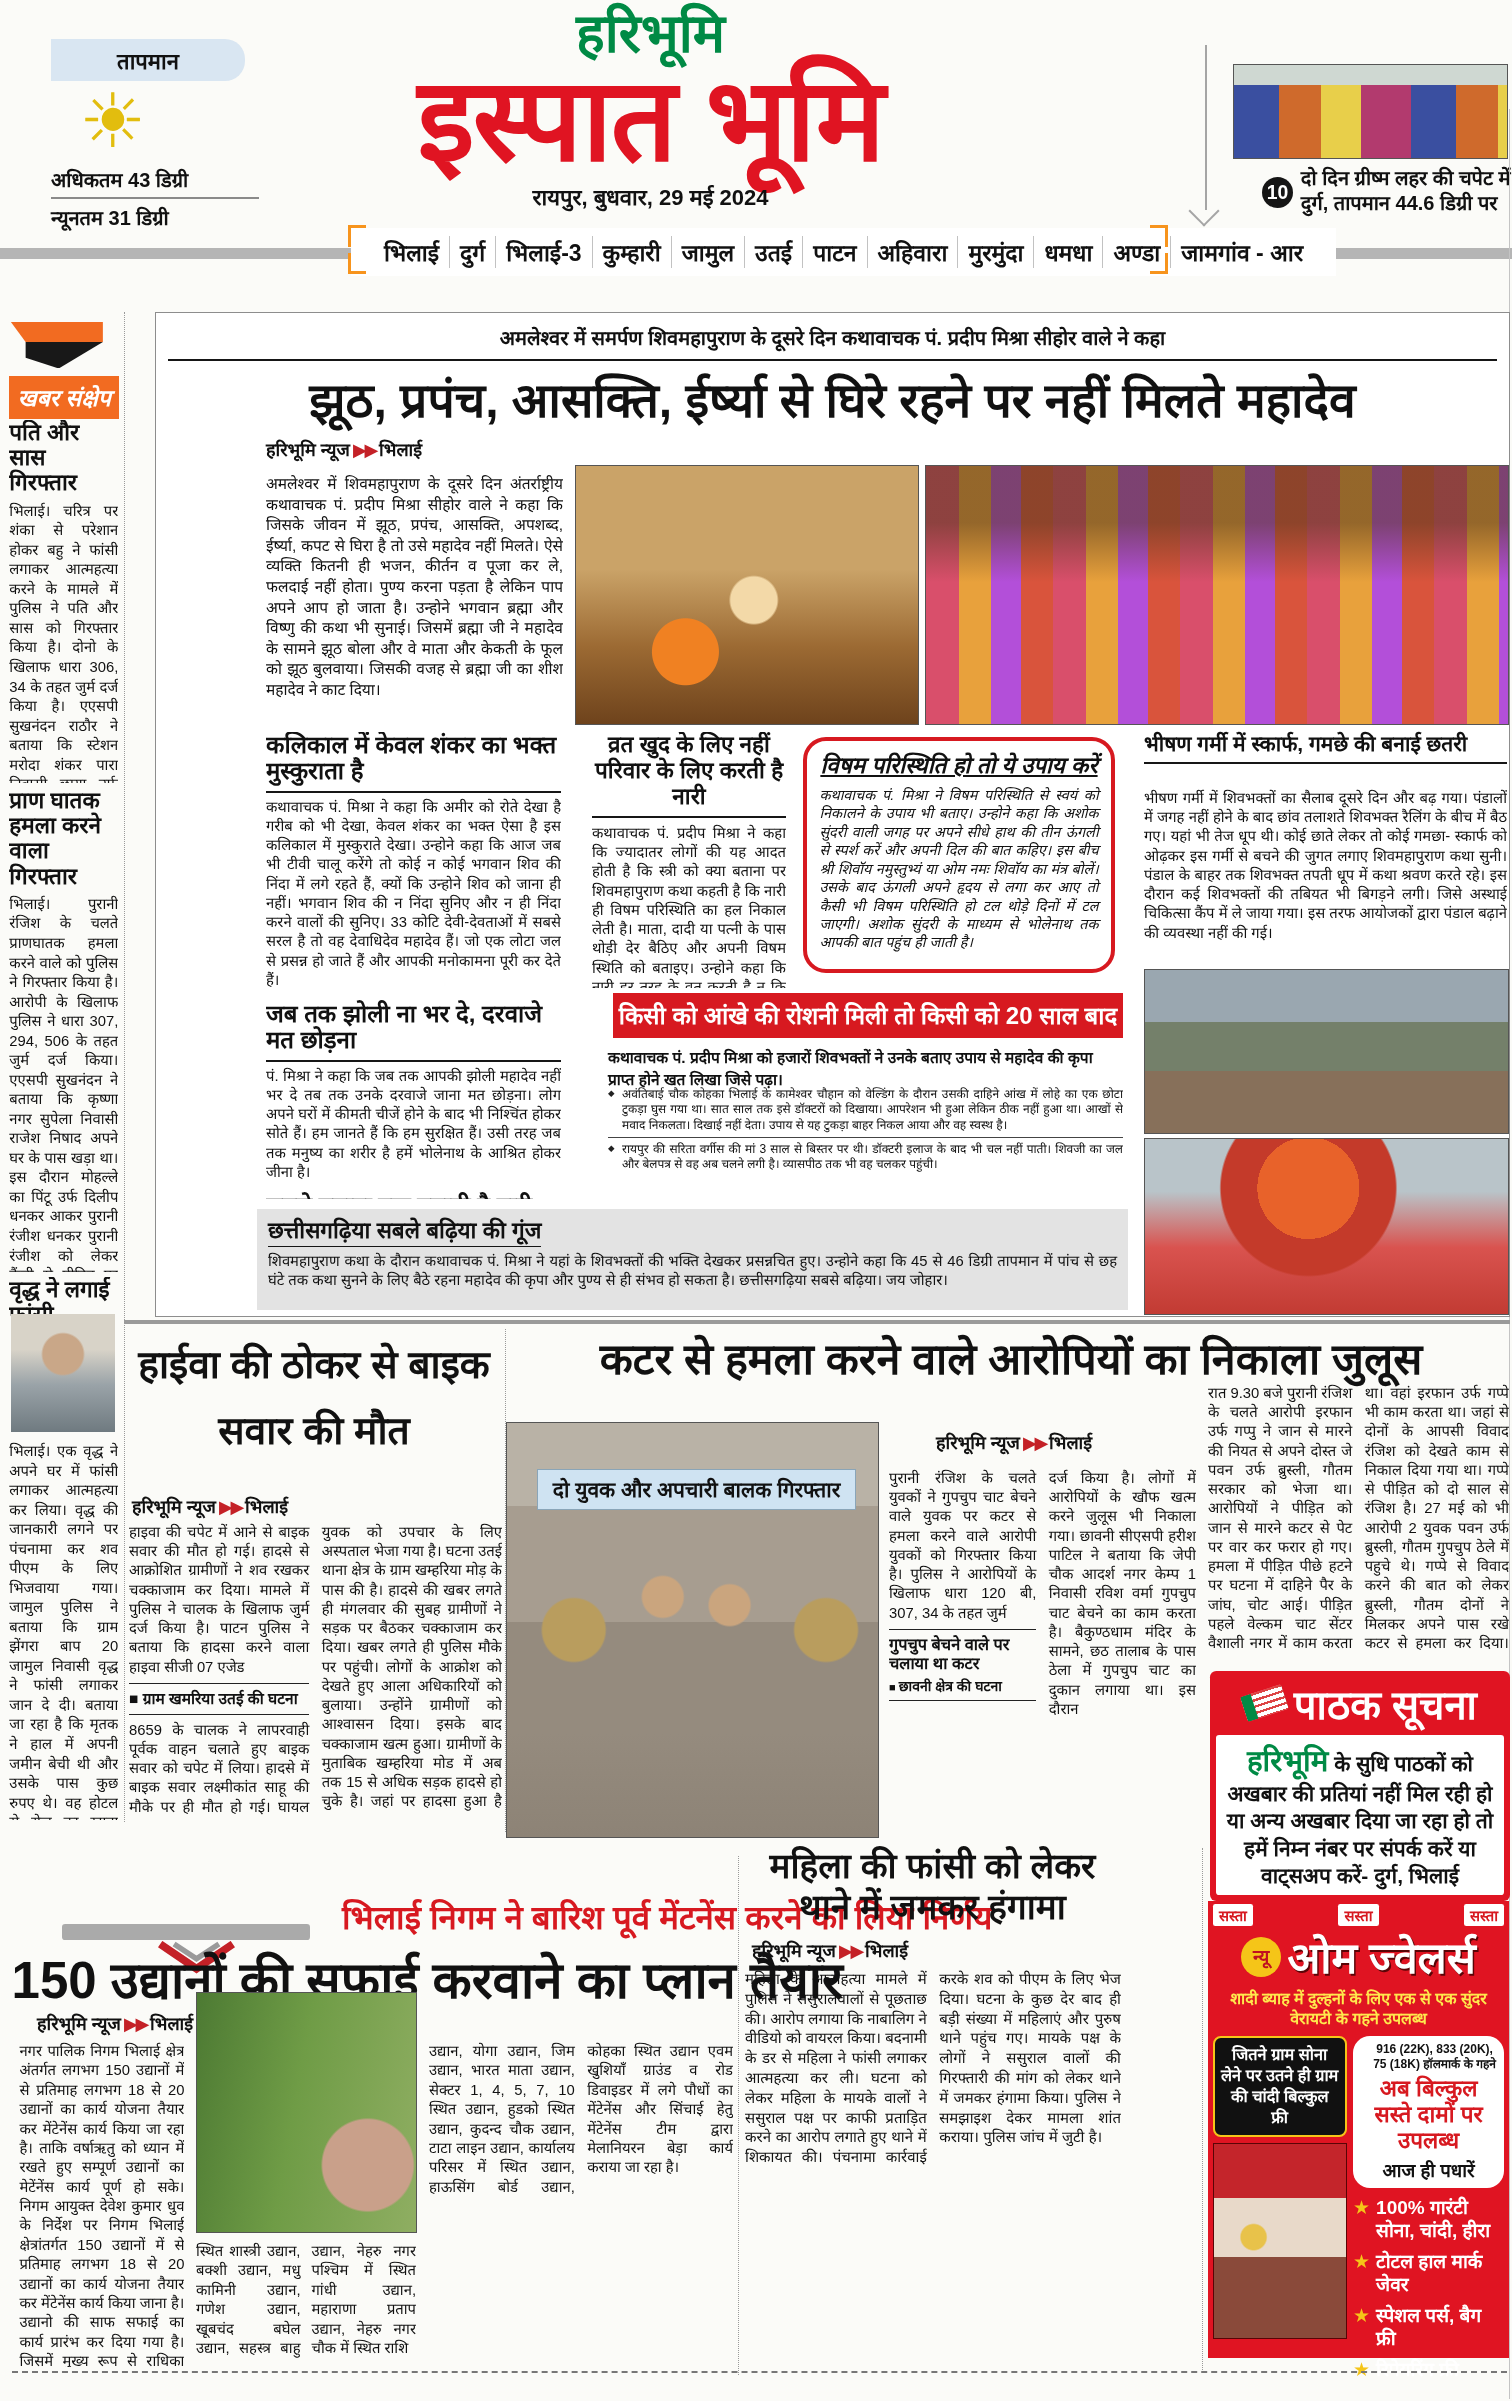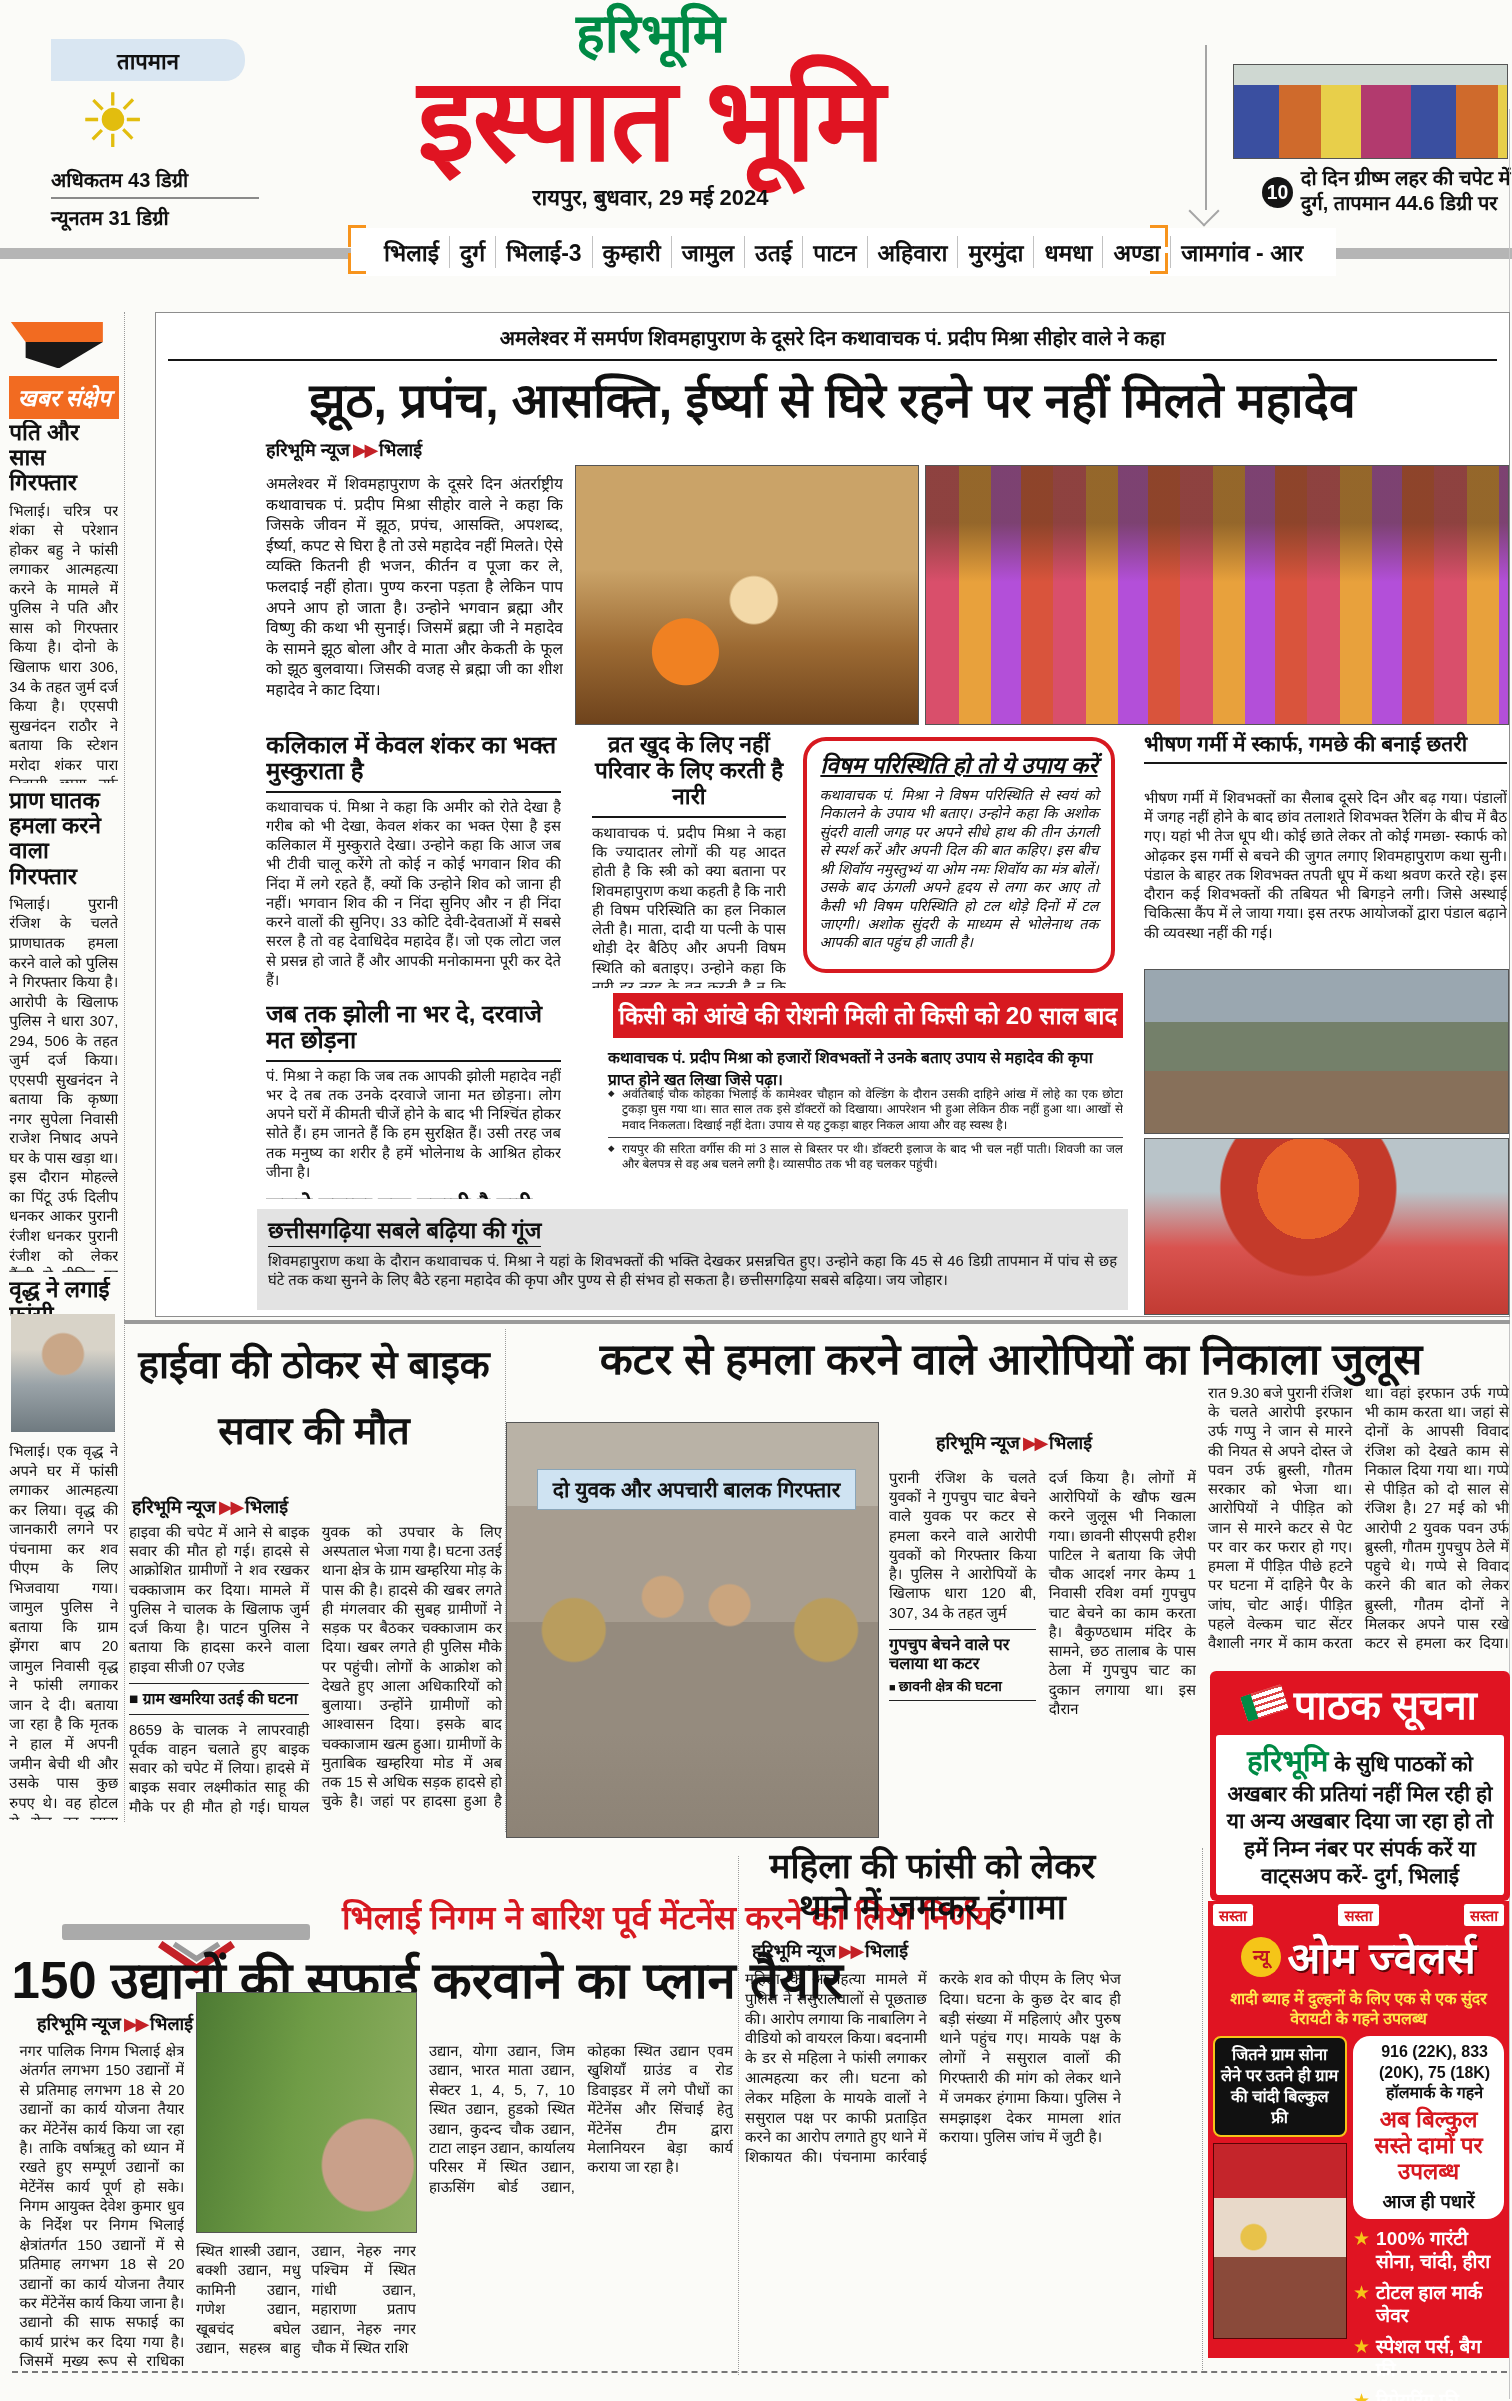--- a/index.html
+++ b/index.html
@@ -186,21 +186,21 @@
   .ad-sub{color:#ffe94d;font-weight:bold;font-size:16px;text-align:center;margin-top:3.1px;line-height:1.25;}
   .ad-main{display:flex;gap:6.2px;margin-top:6.2px;}
   .ad-left{width:134px;flex:none;}
   .ad-offer{background:#111;border:2.3px solid #f5c518;border-radius:7.8px;font-weight:bold;font-size:16.3px;
             padding:6.2px;text-align:center;line-height:1.3;}
   .p-shop{position:relative;margin-top:6.2px;width:132px;height:194px;border:0.8px solid #5a0406;
      background:radial-gradient(circle at 30% 48%,#e8c24a 0 12.4px,rgba(0,0,0,0) 14px),
      linear-gradient(180deg,#c4252b 0 28%,#e8d9c9 28% 58%,#8a4a3a 58%);}
   .ad-right{flex:1;}
   .ad-white{background:#fff;color:#111;border-radius:17px;padding:6.2px 7.8px;text-align:center;}
-  .ad-price{font-weight:bold;font-size:16px;line-height:1.3;margin-left:12px;}
+  .ad-price{font-weight:bold;font-size:12px;line-height:1.3;margin-left:12px;}
   .ad-cheap{color:#d71920;font-weight:bold;font-size:22.5px;line-height:1.15;margin-top:3.1px;}
   .ad-visit{font-weight:bold;font-size:18.6px;margin-top:3.1px;}
   .feat{display:flex;gap:6.2px;font-weight:bold;font-size:19px;line-height:1.22;margin-top:7.8px;}
   .star{color:#f5c518;flex:none;}
   .ad-side{position:absolute;right:-1.6px;top:334px;transform:rotate(-90deg);transform-origin:right top;
            font-size:11.6px;color:#fff;white-space:nowrap;}
   .dashline{left:11.6px;top:2371px;width:1495px;border-top:2.3px dashed #777;}
 </style>
 </head>
 <body>

